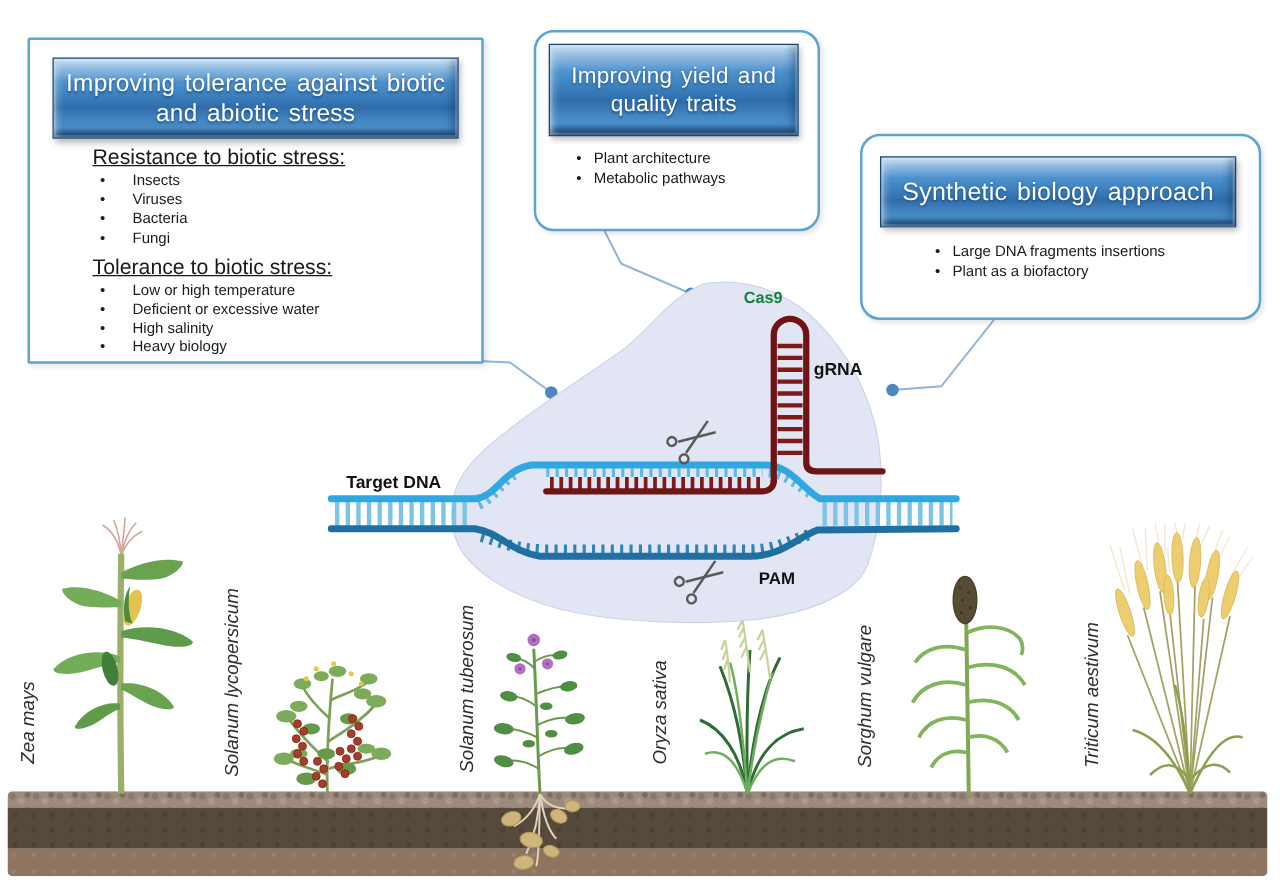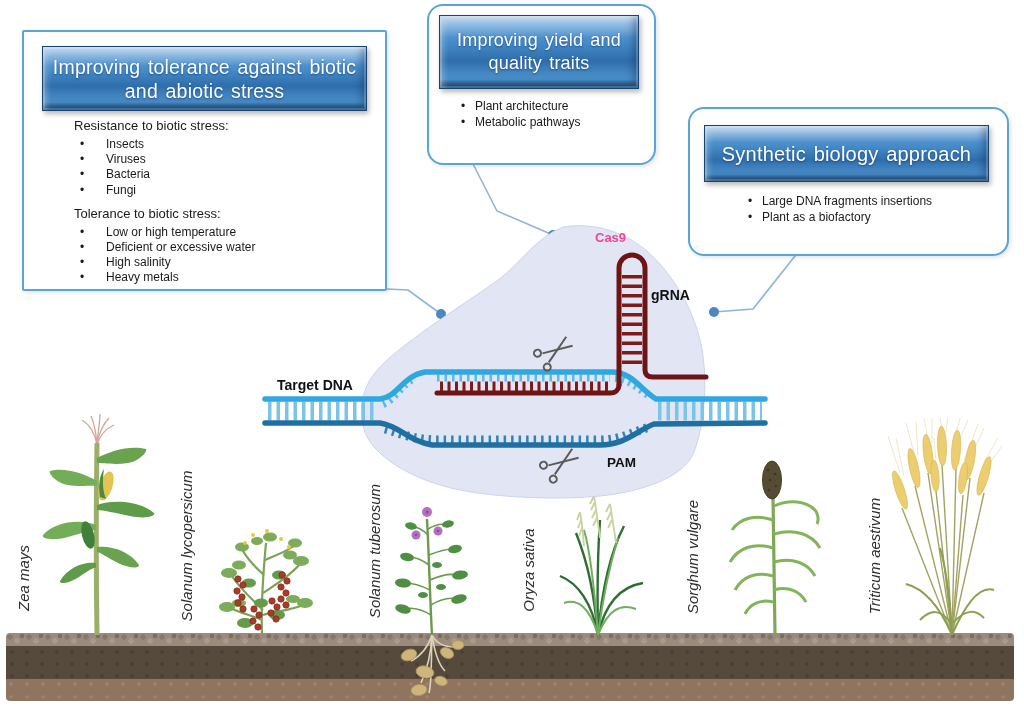--- a/index.html
+++ b/index.html
@@ -14,21 +14,21 @@
        background:
          linear-gradient(180deg, rgba(255,255,255,.50), rgba(255,255,255,0) 30%),
          linear-gradient(180deg,#6fa8dc 0%,#4288c6 40%,#2f6dab 62%,#4e94cf 88%,#1c4c7c 100%);
        border:1px solid #16466f;
        box-shadow:inset 0 0 0 2px rgba(255,255,255,.18),
                   inset 3px 3px 6px rgba(255,255,255,.35),
                   inset -4px -5px 8px rgba(10,40,80,.45),
                   2px 3px 5px rgba(0,0,0,.28);
        text-shadow:0 1px 2px rgba(0,30,70,.5);}
   .body-text{position:absolute;color:#1a1a1a;}
-  .sec-heading{font-size:13px;line-height:15px;margin:0 0 4px 0;}
+  .sec-heading{font-size:17px;line-height:15px;margin:0 0 4px 0;text-decoration:underline;}
   ul.blist{list-style:none;margin:2px 0 8px 0;padding:0;}
   ul.blist li{position:relative;padding-left:32px;font-size:12px;line-height:15.2px;}
   ul.blist.tight li{padding-left:16px;line-height:16px;}
   ul.blist li::before{content:"\2022";position:absolute;left:6px;top:0;color:#1a1a1a;}
   ul.blist.tight li::before{left:2px;}
 
   
   .dlabel{position:absolute;font-weight:bold;color:#111;z-index:5;}
   .plant-label{position:absolute;white-space:nowrap;font-style:italic;font-size:15px;color:#2e2e2e;
                transform:translate(-50%,-50%) rotate(-90deg);z-index:5;}
@@ -103,21 +103,21 @@
         <circle cx="-17" cy="9" r="3.5"></circle>
     </g>
     <g transform="translate(562,462) rotate(-35)" stroke="#5a5a5a" stroke-width="2" fill="none">
       <line x1="-13" y1="-5" x2="16" y2="6"></line>
         <line x1="-13" y1="6" x2="16" y2="-5"></line>
       <circle cx="-17" cy="-8" r="3.5"></circle>
         <circle cx="-17" cy="9" r="3.5"></circle>
     </g>
   </svg>
 
-  <div class="dlabel" style="left:595px;top:230px;font-size:13px;color:#ec4899">Cas9</div>
+  <div class="dlabel" style="left:595px;top:230px;font-size:13px;color:#15803d">Cas9</div>
   <div class="dlabel" style="left:651px;top:287px;font-size:14px">gRNA</div>
   <div class="dlabel" style="left:277px;top:377px;font-size:14px">Target DNA</div>
   <div class="dlabel" style="left:607px;top:455px;font-size:13.5px">PAM</div>
 
   <div id="soil">
     <div class="soil-pebbles"></div>
     <div class="soil-dark"></div>
     <div class="soil-light"></div>
   </div>
 
@@ -377,26 +377,26 @@
         <li>Insects</li>
         <li>Viruses</li>
         <li>Bacteria</li>
         <li>Fungi</li>
       </ul>
       <div class="sec-heading">Tolerance to biotic stress:</div>
       <ul class="blist">
         <li>Low or high temperature</li>
         <li>Deficient or excessive water</li>
         <li>High salinity</li>
-        <li>Heavy metals</li>
+        <li>Heavy biology</li>
       </ul>
     </div>
   </div>
 
-  <div class="callout" style="left:427px;top:4px;width:225px;height:157px;border-radius:16px">
+  <div class="callout" style="left:427px;top:24px;width:225px;height:157px;border-radius:16px">
     <div class="hdr" style="left:10px;top:9px;width:198px;height:72px;font-size:18px;line-height:23px">
       <span>Improving yield and quality traits</span>
     </div>
     <div class="body-text" style="left:30px;top:90px;right:6px">
       <ul class="blist tight">
         <li>Plant architecture</li>
         <li>Metabolic pathways</li>
       </ul>
     </div>
   </div>

